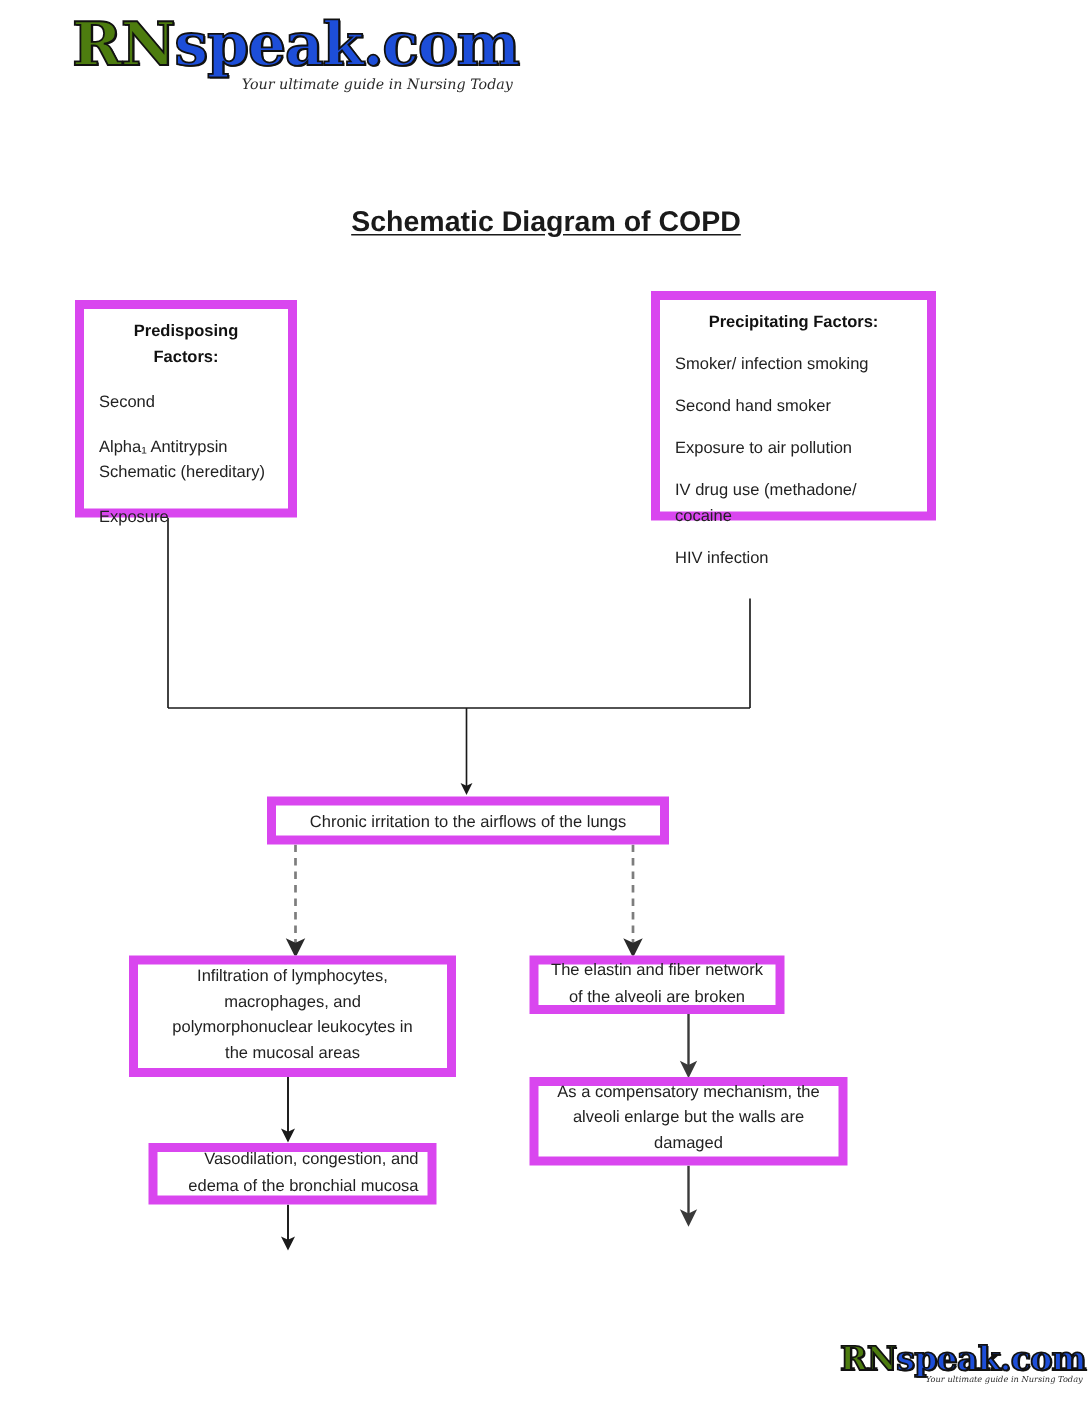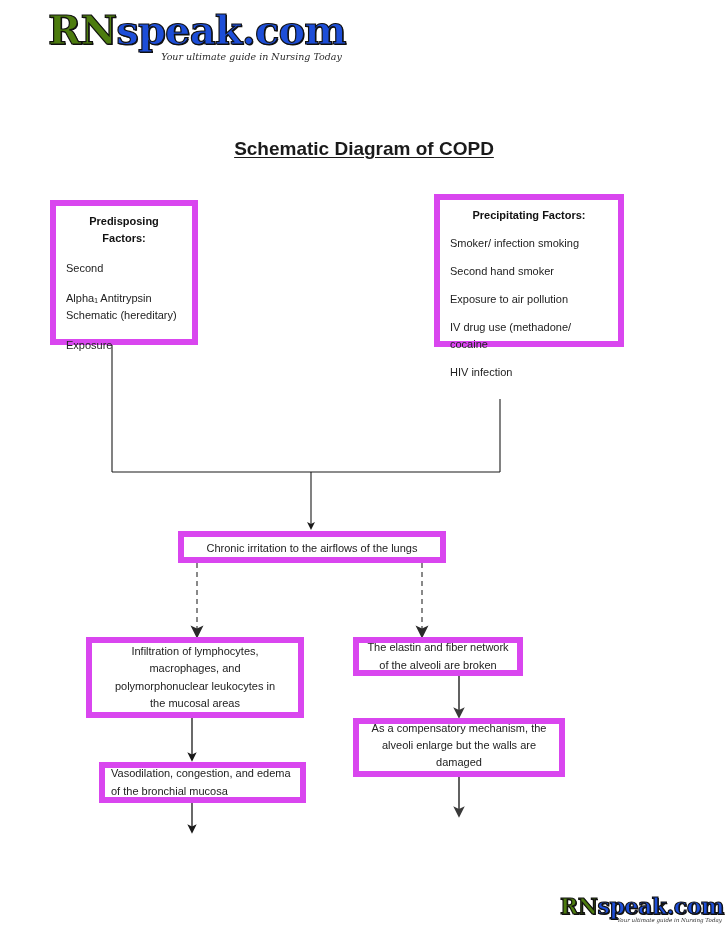--- a/index.html
+++ b/index.html
@@ -102,40 +102,40 @@
   #box-precipitating .box-line { margin-top: 11px; }
 
   #box-chronic {
     left: 178px; top: 531px; width: 268px; height: 32px;
     display: flex; align-items: flex-end; justify-content: center;
     text-align: center;
   }
 
   #box-infiltration {
     left: 86px; top: 637px; width: 218px; height: 81px;
-    display: flex; align-items: center; justify-content: center;
+    display: flex; justify-content: center;
     text-align: center; padding: 0 20px;
   }
 
   #box-elastin {
     left: 353px; top: 637px; width: 170px; height: 39px;
     display: flex; align-items: center; justify-content: center;
     text-align: center; padding: 0 6px;
   }
 
   #box-compensatory {
     left: 353px; top: 718px; width: 212px; height: 59px;
     display: flex; align-items: flex-end; justify-content: center;
     text-align: center; padding: 0 6px;
   }
 
   #box-vasodilation {
-    left: 99px; top: 762px; width: 207px; height: 41px;
+    left: 99px; top: 762px; width: 192px; height: 41px;
     display: flex; align-items: center; justify-content: center;
-    text-align: left; padding: 0 6px;
+    text-align: right; padding: 0 6px;
   }
   #connector-layer { position: absolute; left: 0; top: 0; width: 728px; height: 943px; }
 </style>
 </head>
 <body>
 
 <div id="page">
 
   <div class="logo" id="logo-top">
     <div class="logo-word"><span class="logo-rn">RN</span><span class="logo-speak">speak.com</span></div>

